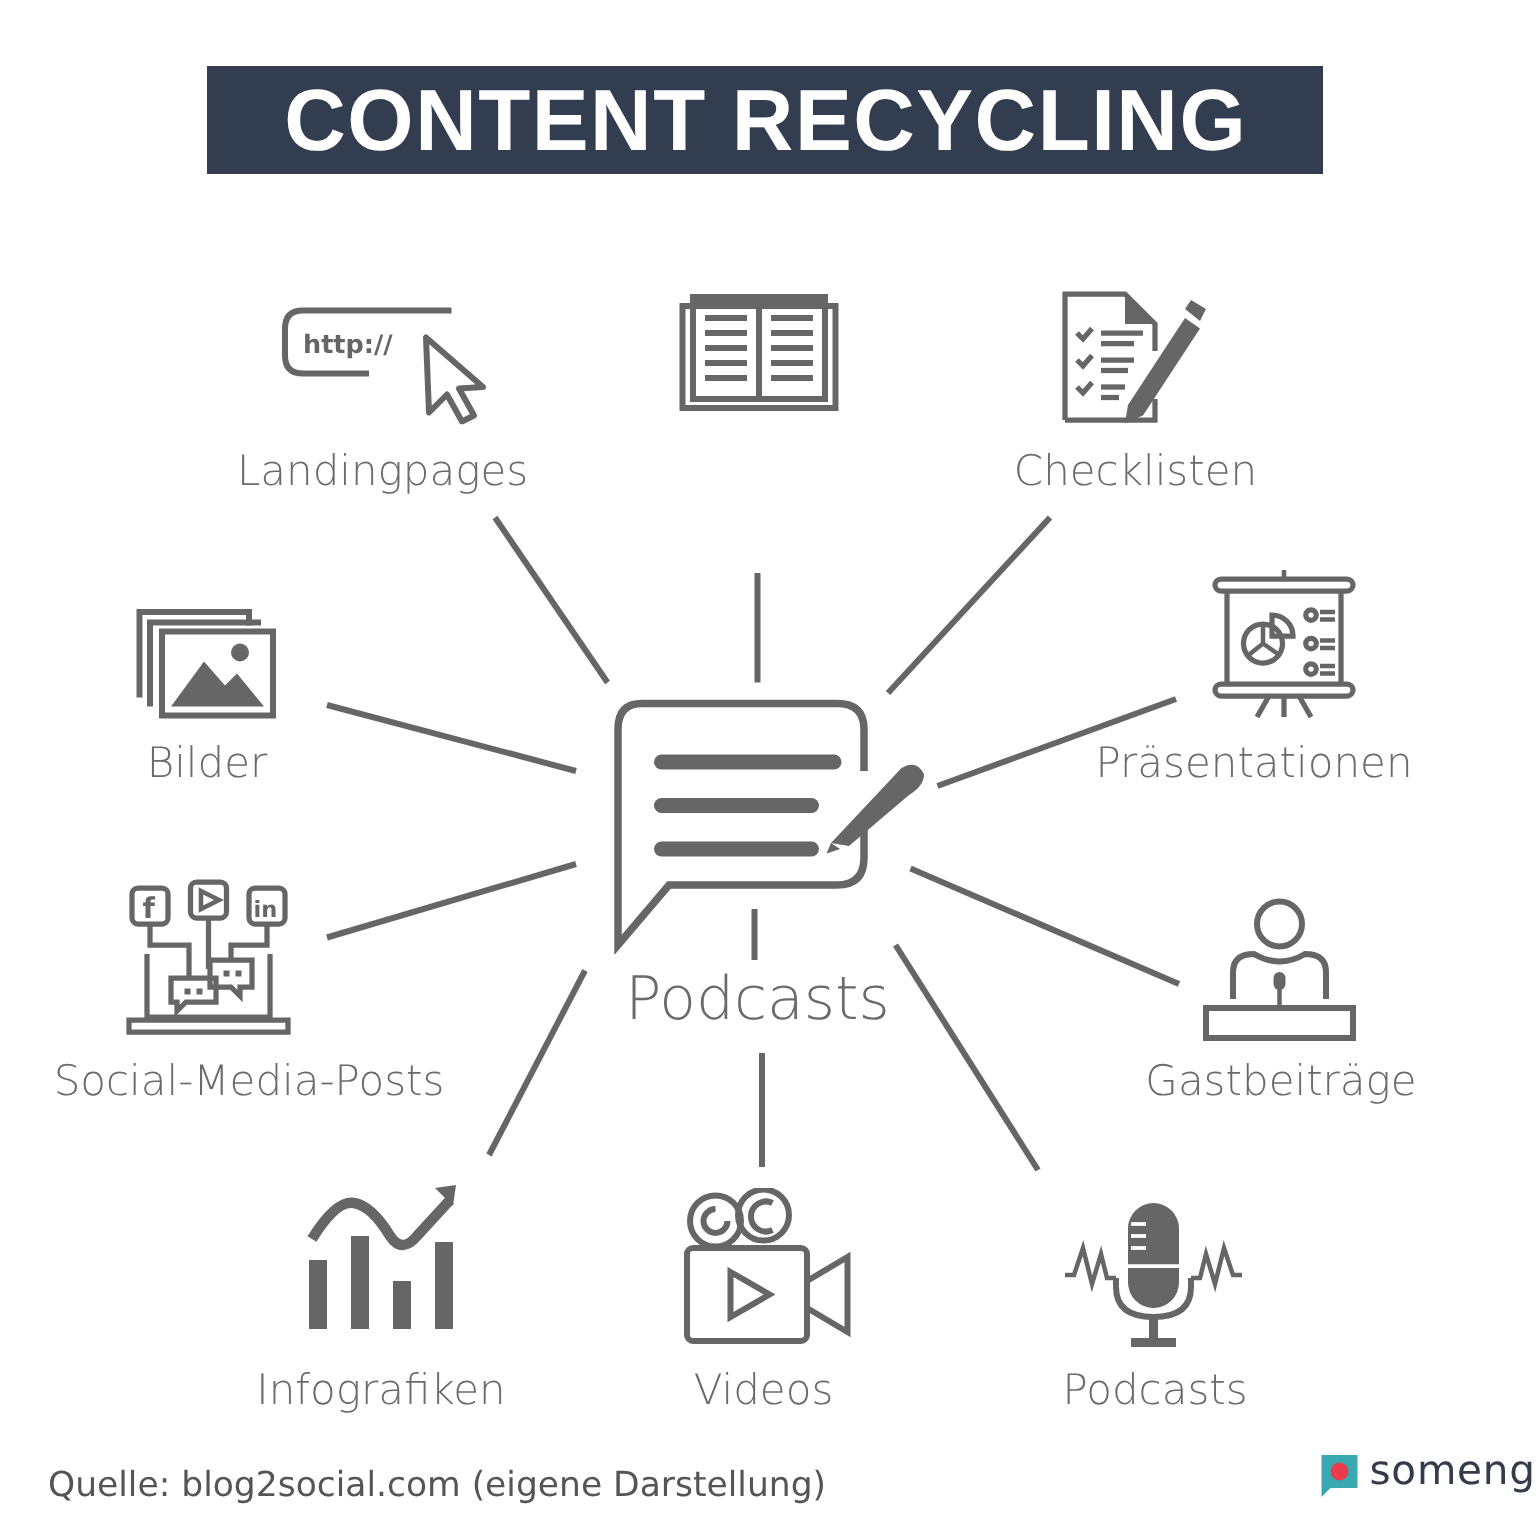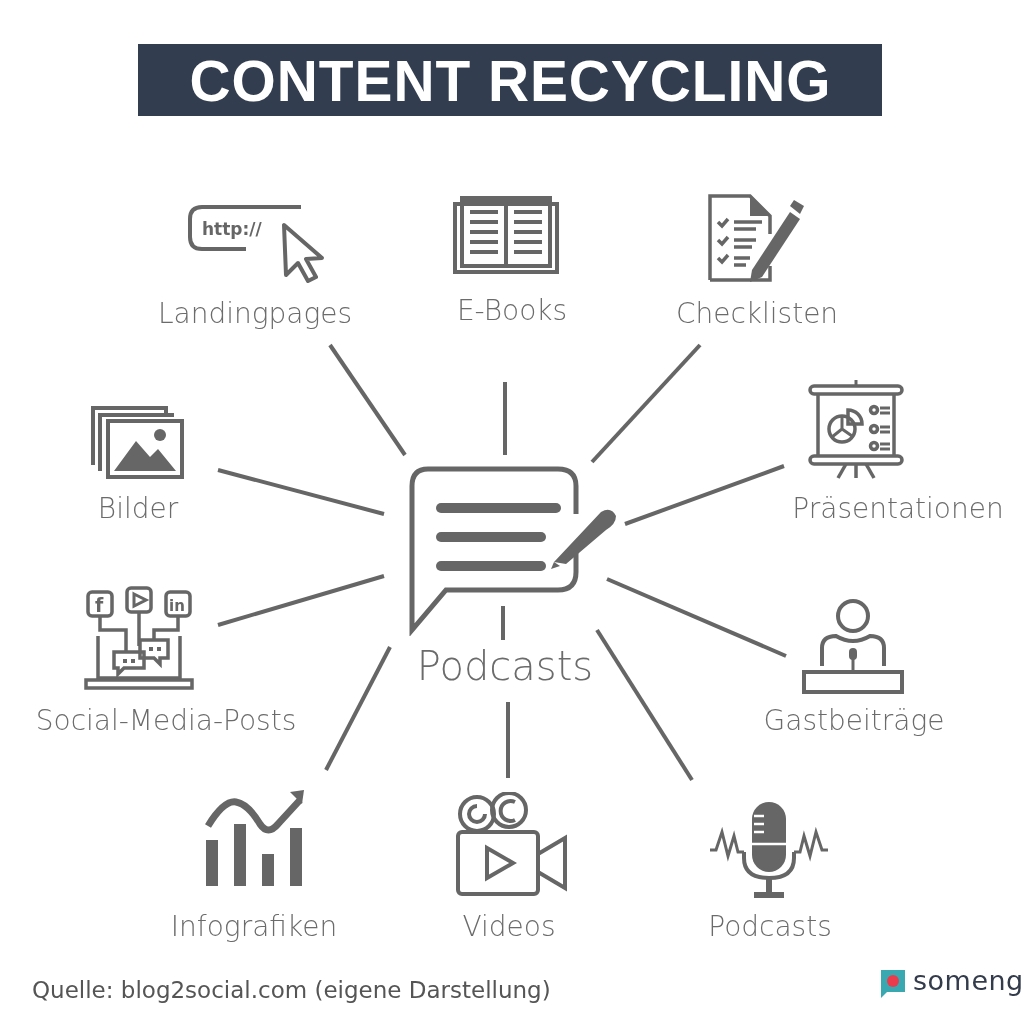--- a/index.html
+++ b/index.html
@@ -70,21 +70,20 @@
       <line x1="18" y1="50" x2="46" y2="50"></line>
       <line x1="18" y1="60" x2="46" y2="60"></line>
     <line x1="62" y1="20" x2="90" y2="20"></line>
       <line x1="62" y1="30" x2="90" y2="30"></line>
       <line x1="62" y1="40" x2="90" y2="40"></line>
       <line x1="62" y1="50" x2="90" y2="50"></line>
       <line x1="62" y1="60" x2="90" y2="60"></line>
   </g>
 </svg>
 <div class="label" style="left:512px;top:290px">
-  <div>E-Books</div>
 </div>
 
 <svg class="icon" style="left:706px;top:192px" width="100" height="92" viewBox="0 0 100 92">
   <path d="M4 88 V4 H44 L64 24 V42 M64 74 V88 H4" fill="none" stroke="#666" stroke-width="3.5"></path>
   <path d="M44 4 V24 H64 Z" fill="#666"></path>
   <g stroke="#666" stroke-width="3.5" fill="none">
     <path d="M12 30 L16 34 L22 27"></path>
       <path d="M12 48 L16 52 L22 45"></path>
       <path d="M12 66 L16 70 L22 63"></path>
     <line x1="28" y1="30" x2="56" y2="30"></line>
@@ -129,21 +128,21 @@
   </g>
   <g stroke="#666" stroke-width="3">
       <line x1="74" y1="28" x2="84" y2="28"></line>
       <line x1="74" y1="33" x2="84" y2="33"></line>
       <line x1="74" y1="47" x2="84" y2="47"></line>
       <line x1="74" y1="52" x2="84" y2="52"></line>
       <line x1="74" y1="64" x2="84" y2="64"></line>
       <line x1="74" y1="69" x2="84" y2="69"></line>
     </g>
 </svg>
-<div class="label" style="left:898px;top:488px">Präsentationen</div>
+<div class="label" style="left:836px;top:488px">Präsentationen</div>
 
 <svg class="icon" style="left:84px;top:586px" width="110" height="108" viewBox="0 0 110 108">
   <g fill="none" stroke="#666" stroke-width="3.5">
     <rect x="4" y="6" width="24" height="24" rx="4"></rect>
     <rect x="43" y="2" width="24" height="24" rx="4"></rect>
     <rect x="82" y="6" width="24" height="24" rx="4"></rect>
     <path d="M16 30 V44 H42 V66 M55 26 V60 M94 30 V44 H70 V54"></path>
     <path d="M14 50 V92 H96 V50"></path>
     <path d="M2 94 H108 V102 H2 Z"></path>
     <path d="M30 66 H60 V82 H40 L34 88 V82 H30 Z"></path>

